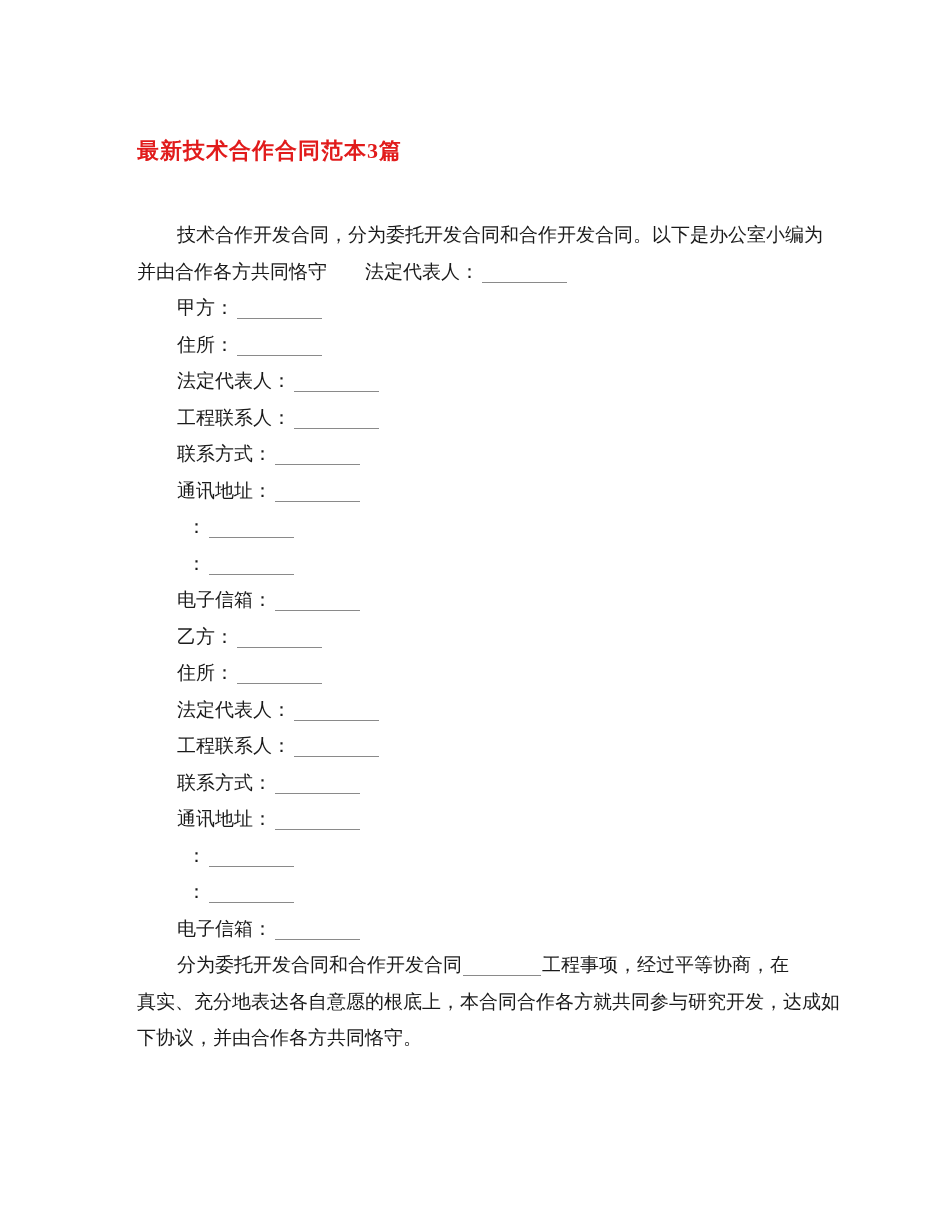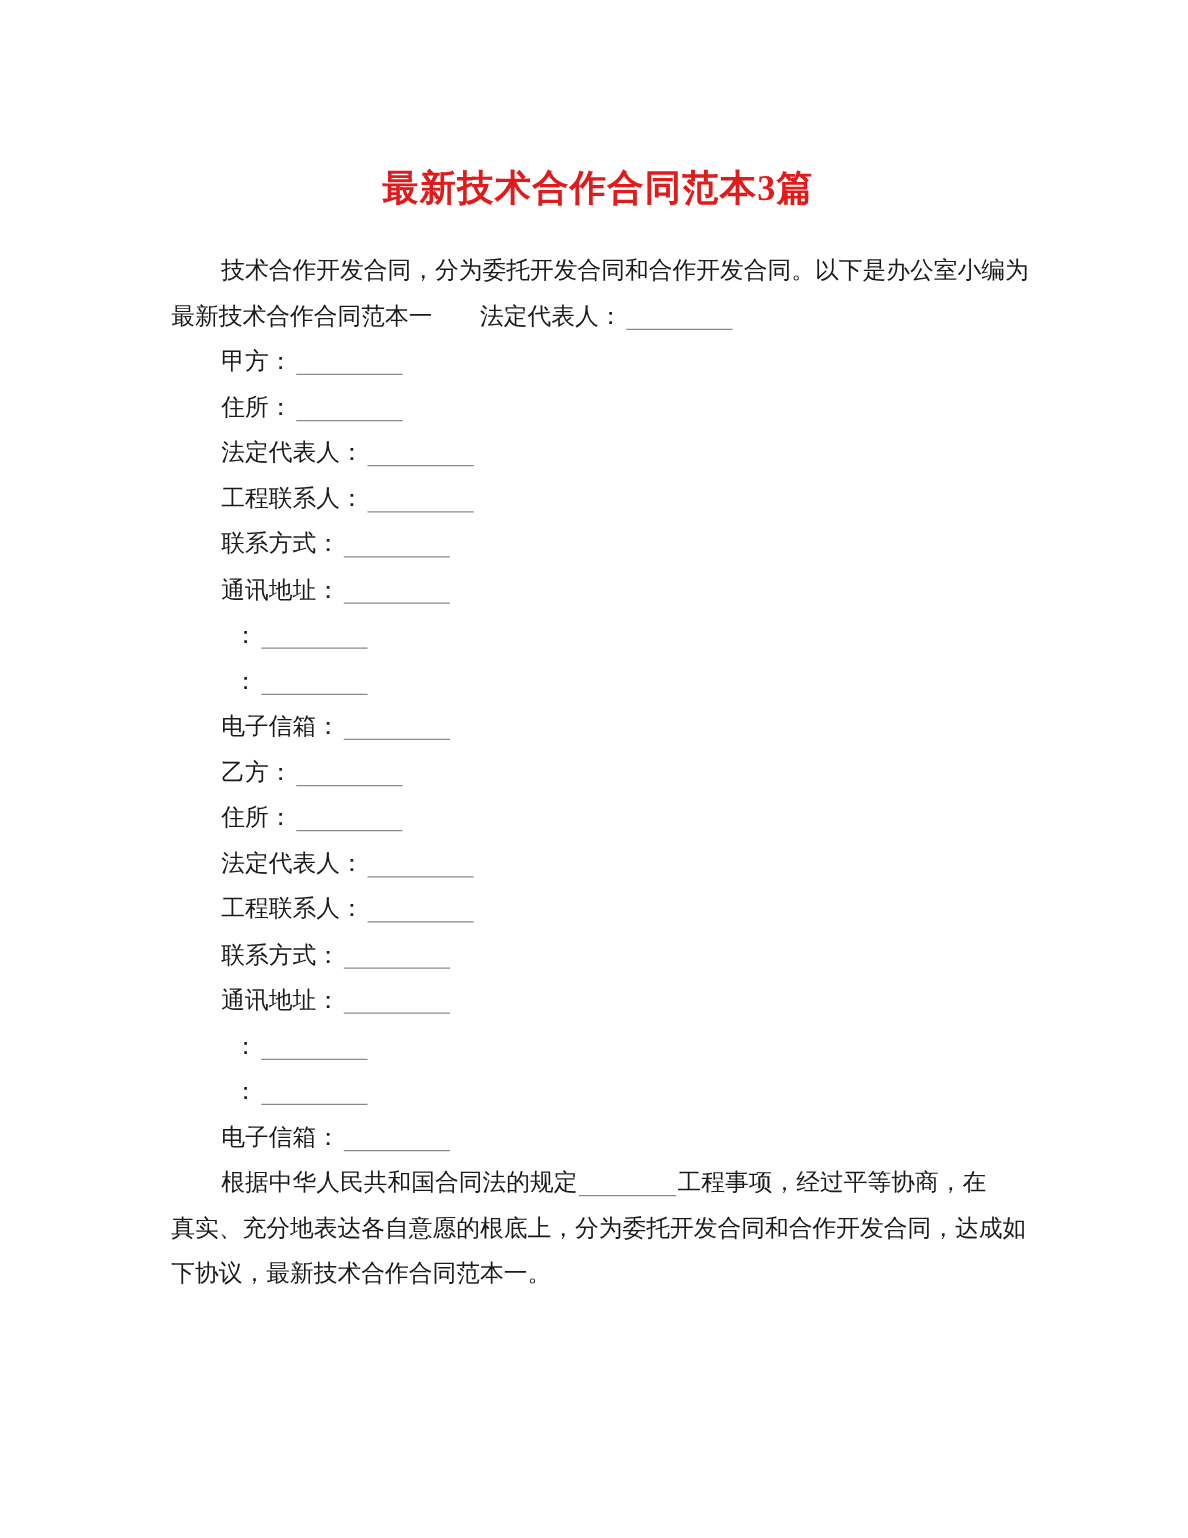--- a/index.html
+++ b/index.html
@@ -15,27 +15,26 @@
     color: #1a1a1a;
   }
   .page {
     box-sizing: border-box;
     width: 950px;
     height: 1230px;
     padding: 133px 130px 0 137px;
     background: #ffffff;
   }
   .title {
-    font-size: 29px;
+    font-size: 22px;
     line-height: 36px;
     font-weight: bold;
     color: #e11b1b;
-    text-align: center;
     letter-spacing: 1px;
-    margin: 0 0 30px 0;
+    margin: 0 0 49px 0;
   }
   .line {
     font-size: 19px;
     line-height: 36.5px;
     margin: 0;
     white-space: nowrap;
     font-family: Liberation Mono, monospace;
   }
   
   .i2 { padding-left: 40px; }
@@ -61,21 +60,21 @@
 </style>
 </head>
 <body>
 
 <div class="page">
 
   <h1 class="title">最新技术合作合同范本3篇</h1>
 
   <p class="line i2">技术合作开发合同，分为委托开发合同和合作开发合同。以下是办公室小编为</p>
 
-  <p class="line"><span>最新技术合作合同范本一</span><span class="spacer"></span><span>法定代表人：</span><span class="blank"></span></p>
+  <p class="line"><span>并由合作各方共同恪守</span><span class="spacer"></span><span>法定代表人：</span><span class="blank"></span></p>
 
   <p class="line i2"><span>甲方：</span><span class="blank"></span></p>
   <p class="line i2"><span>住所：</span><span class="blank"></span></p>
   <p class="line i2"><span>法定代表人：</span><span class="blank"></span></p>
   <p class="line i2"><span>工程联系人：</span><span class="blank"></span></p>
   <p class="line i2"><span>联系方式：</span><span class="blank"></span></p>
   <p class="line i2"><span>通讯地址：</span><span class="blank"></span></p>
   <p class="line i3"><span>：</span><span class="blank"></span></p>
   <p class="line i3"><span>：</span><span class="blank"></span></p>
   <p class="line i2"><span>电子信箱：</span><span class="blank"></span></p>
@@ -83,18 +82,18 @@
   <p class="line i2"><span>乙方：</span><span class="blank"></span></p>
   <p class="line i2"><span>住所：</span><span class="blank"></span></p>
   <p class="line i2"><span>法定代表人：</span><span class="blank"></span></p>
   <p class="line i2"><span>工程联系人：</span><span class="blank"></span></p>
   <p class="line i2"><span>联系方式：</span><span class="blank"></span></p>
   <p class="line i2"><span>通讯地址：</span><span class="blank"></span></p>
   <p class="line i3"><span>：</span><span class="blank"></span></p>
   <p class="line i3"><span>：</span><span class="blank"></span></p>
   <p class="line i2"><span>电子信箱：</span><span class="blank"></span></p>
 
-  <p class="line i2"><span>根据中华人民共和国合同法的规定</span><span class="blank inline"></span><span>工程事项，经过平等协商，在</span></p>
-  <p class="line">真实、充分地表达各自意愿的根底上，分为委托开发合同和合作开发合同，达成如</p>
-  <p class="line">下协议，最新技术合作合同范本一。</p>
+  <p class="line i2"><span>分为委托开发合同和合作开发合同</span><span class="blank inline"></span><span>工程事项，经过平等协商，在</span></p>
+  <p class="line">真实、充分地表达各自意愿的根底上，本合同合作各方就共同参与研究开发，达成如</p>
+  <p class="line">下协议，并由合作各方共同恪守。</p>
 
 
 </div>
 
 </body></html>

